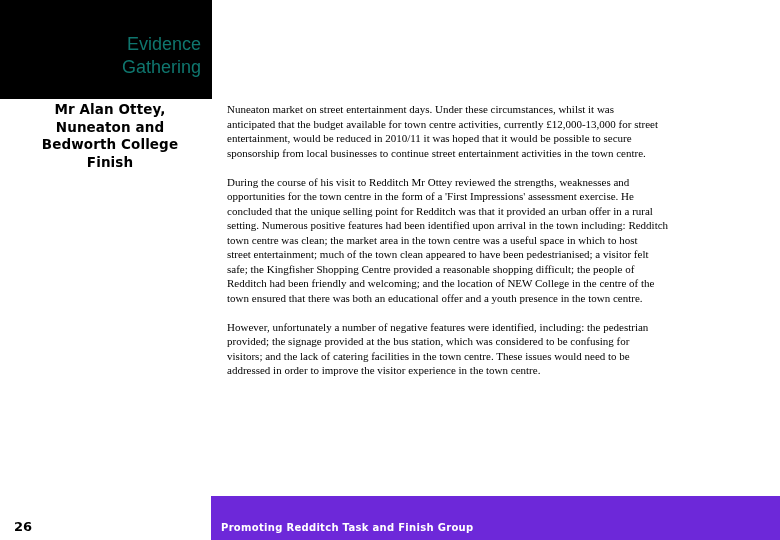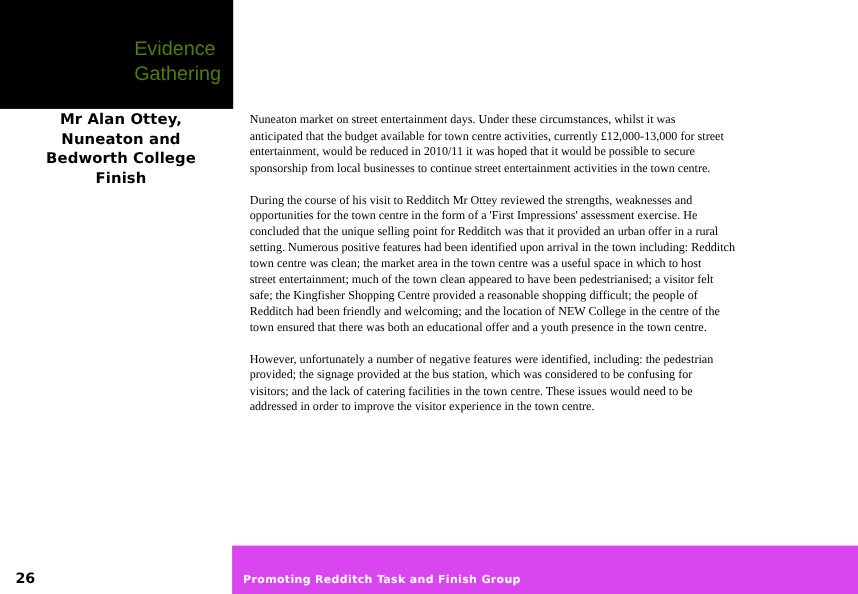--- a/index.html
+++ b/index.html
@@ -7,21 +7,21 @@
     width: 780px; height: 540px; position: relative; overflow: hidden;
     background: #ffffff; color: #000000;
     font-family: "Liberation Sans", sans-serif;
   }
   .header-block {
     position: absolute; left: 0; top: 0; width: 212px; height: 99px;
     background: #000000;
   }
   .section-title {
     position: absolute; right: 11px; top: 33px;
-    color: #4d7c0f; font-size: 18px; line-height: 23px; text-align: left;
+    color: #0f766e; font-size: 18px; line-height: 23px; text-align: right;
     font-family: "Liberation Sans", sans-serif;
   }
   .section-title div { display: block; }
   .speaker {
     position: absolute; right: 570px; top: 101px; width: 200px;
     text-align: center; font-weight: bold; font-size: 13.5px; line-height: 17.5px;
     font-family: "DejaVu Sans", sans-serif; letter-spacing: 0.1px;
   }
   .speaker div { white-space: nowrap; }
   .body-text {
@@ -30,21 +30,21 @@
     font-family: Liberation Serif, serif;
   }
   .body-text p { margin: 0 0 14.5px 0; }
   .body-text p .ln { display: block; white-space: nowrap; }
   .page-number {
     position: absolute; left: 14px; top: 519px;
     font-family: "DejaVu Sans", sans-serif; font-weight: bold; font-size: 13px;
   }
   .footer-bar {
     position: absolute; left: 211px; top: 496px; width: 569px; height: 44px;
-    background: #d946ef;
+    background: #6d28d9;
   }
   .footer-title {
     position: absolute; left: 10px; top: 26px; color: #ffffff;
     font-family: "DejaVu Sans", sans-serif; font-weight: bold; font-size: 10px;
     letter-spacing: 0.3px; white-space: nowrap;
   }
 </style>
 </head>
 <body>
 

